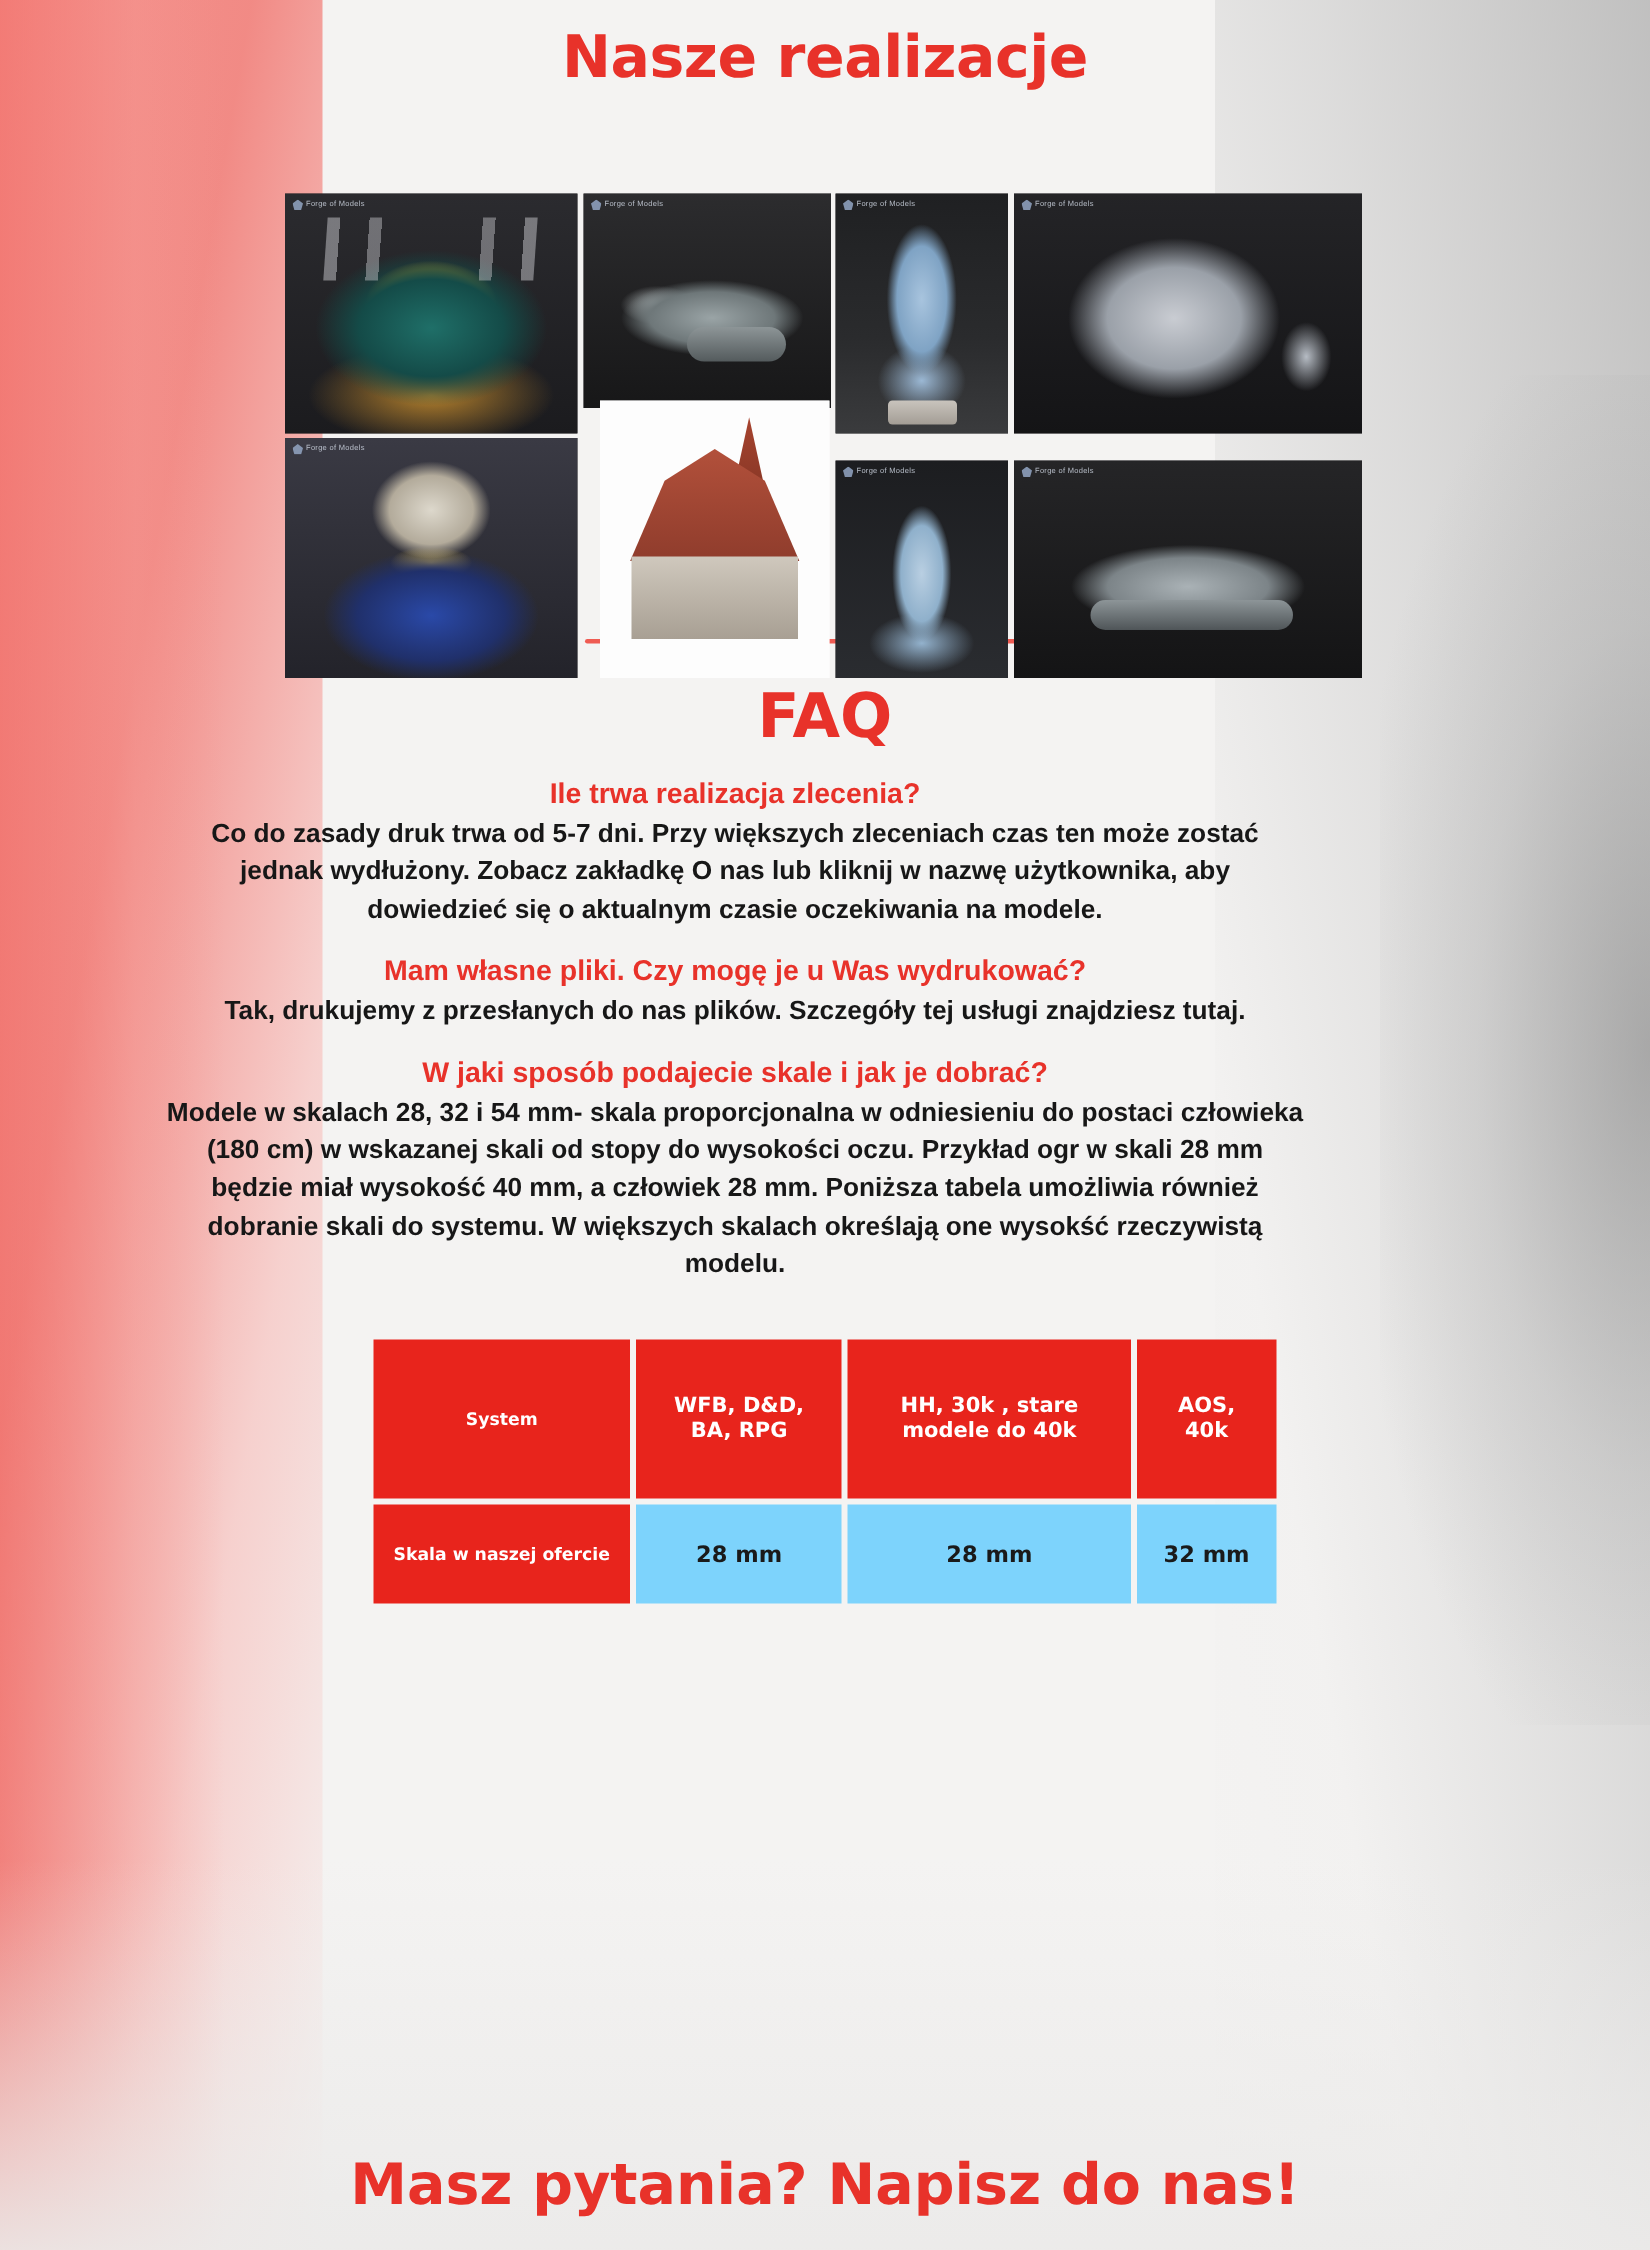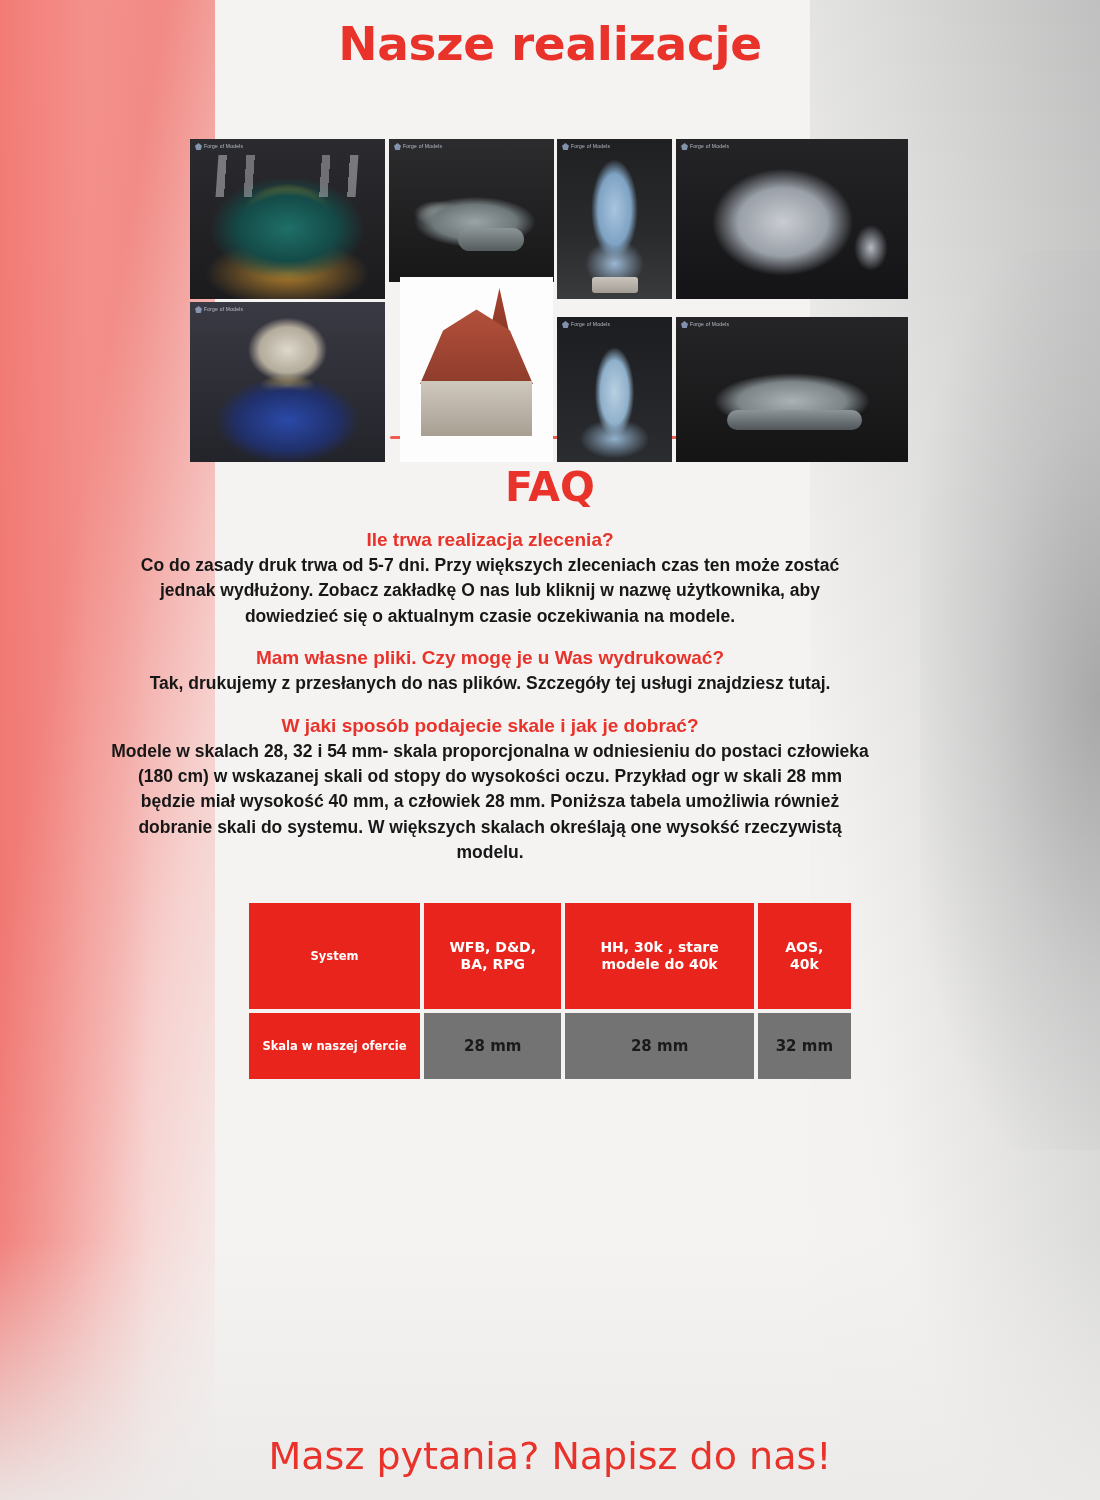--- a/index.html
+++ b/index.html
@@ -64,21 +64,21 @@
   }
   .content {
     position: relative;
     z-index: 3;
   }
 
   
   .title-main {
     text-align: center;
     color: #e8322a;
-    font-size: 47px;
+    font-size: 39px;
     font-weight: bold;
     letter-spacing: -0.3px;
     margin: 16px 0 0 0;
     font-family: "DejaVu Sans", sans-serif;
   }
   .faq-title {
     text-align: center;
     color: #e8322a;
     font-size: 41px;
     font-weight: bold;
@@ -89,21 +89,21 @@
     width: 320px;
     height: 3px;
     background: #ef5b52;
     margin: 14px auto 6px auto;
     border-radius: 2px;
   }
   .footer-cta {
     text-align: center;
     color: #e8322a;
     font-size: 38px;
-    font-weight: normal;
+    font-weight: bold;
     font-family: "DejaVu Sans", sans-serif;
     position: absolute;
     left: 0; right: 0;
     bottom: 22px;
     z-index: 4;
   }
 
   
   .gallery {
     position: relative;
@@ -282,21 +282,21 @@
     padding: 10px 19px;
     line-height: 1.25;
     vertical-align: middle;
   }
   table.scale-table th.row-head {
     font-size: 11.5px;
     width: 155px;
     padding: 10px 8px;
   }
   table.scale-table td {
-    background: #737373;
+    background: #7dd3fc;
     color: #1a1a1a;
     font-size: 15px;
     font-weight: bold;
     text-align: center;
     vertical-align: middle;
     padding: 10px 6px;
     line-height: 1.3;
   }
   .r1 td, .r1 th { height: 46px; }
   .r2 td, .r2 th { height: 112px; }

